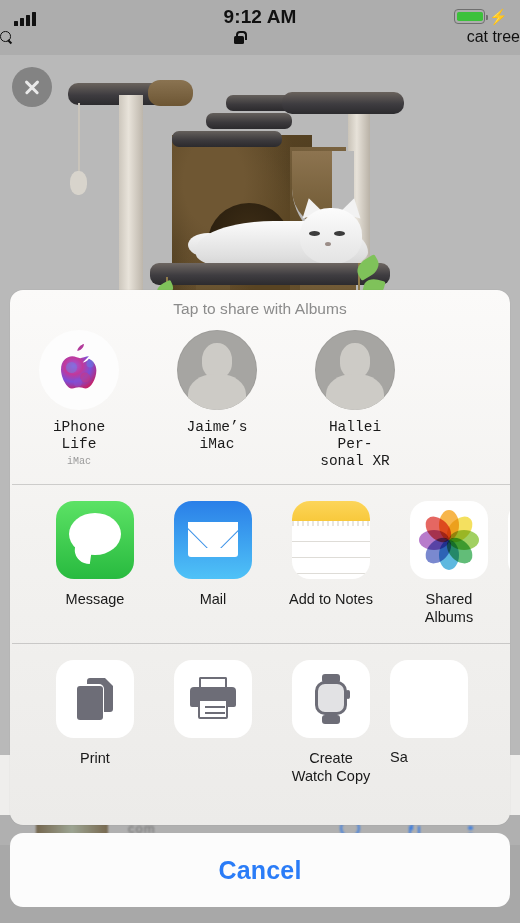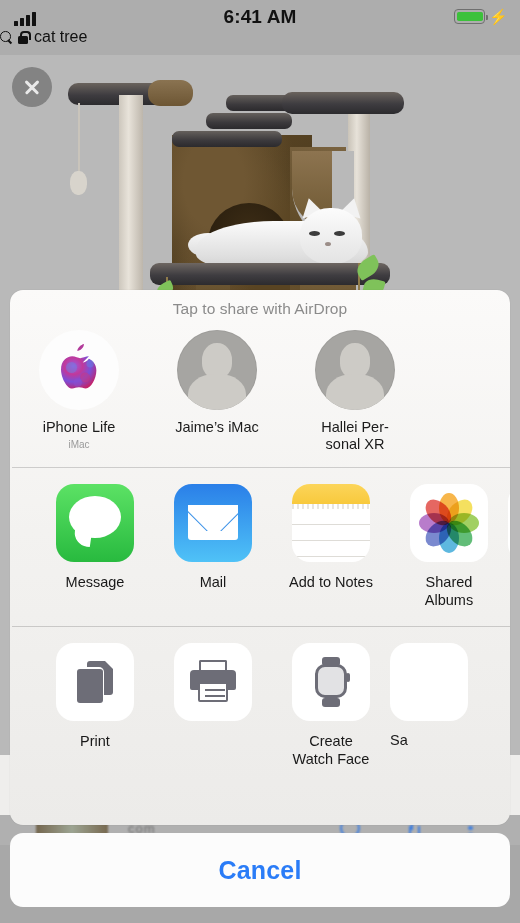--- a/index.html
+++ b/index.html
@@ -31,21 +31,21 @@
   .batt-body {
     position:relative; width:31px; height:15px; border:1.6px solid #6f6f6f;
     border-radius:4px; padding:1.6px; background:transparent;
   }
   .batt-fill { width:100%; height:100%; background:#3cc13b; border-radius:1.8px; }
   .batt-cap { position:absolute; right:-3.6px; top:4.6px; width:2px; height:5px; background:#6f6f6f; border-radius:0 1px 1px 0; }
   .bolt { font-size:15px; color:#111; line-height:1; }
 
   .sb-url {
     position:absolute; top:28px; left:0; width:520px;
-    display:flex; align-items:center; justify-content:flex-start; gap:6px;
+    display:flex; align-items:center; justify-content:space-between; gap:6px;
     font-size:16px; color:#111;
   }
   .ic-search { width:12px; height:12px; position:relative; display:inline-block; }
   .ic-search::before { content:""; position:absolute; left:0; top:0; width:8.5px; height:8.5px; border:1.6px solid #111; border-radius:50%; }
   .ic-search::after { content:""; position:absolute; left:7.5px; top:8px; width:5px; height:1.7px; background:#111; transform:rotate(45deg); transform-origin:left center; }
   .ic-lock { width:10px; height:13px; position:relative; display:inline-block; }
   .ic-lock::before { content:""; position:absolute; left:1.5px; top:0; width:7px; height:7px; border:2px solid #111; border-bottom:none; border-radius:4px 4px 0 0; }
   .ic-lock::after { content:""; position:absolute; left:0; bottom:0; width:10px; height:8px; background:#111; border-radius:1.5px; }
 
   
@@ -179,21 +179,21 @@
     border-radius:13px; z-index:8; overflow:hidden;
     box-shadow:0 0 1px rgba(0,0,0,.2);
   }
   .sheet-title {
     text-align:center; font-size:15.5px; color:#8b8b8b; padding-top:10px; letter-spacing:.05px;
   }
 
   .divider { height:1px; background:rgba(0,0,0,.16); margin-left:2px; }
 
   
-  .airdrop-row { display:flex; padding:12px 0 0 24px; gap:48px; }
+  .airdrop-row { display:flex; padding:12px 0 0 24px; gap:48px;font-family:Liberation Mono, monospace; }
   .ad-item { width:90px; text-align:center; }
   .ad-ava { width:80px; height:80px; border-radius:50%; margin:0 auto 9px; position:relative; overflow:hidden; }
   .ad-ava.person {
     background:#a6a5a2;
     box-shadow:inset 0 0 0 1px rgba(0,0,0,.05);
   }
   .ad-ava.person::before {
     content:""; position:absolute; left:50%; top:13px; width:30px; height:35px;
     transform:translateX(-50%); background:#cdcbc6; border-radius:48% 48% 42% 42%;
   }
@@ -280,21 +280,21 @@
 
 <div id="screen">
 
   <div id="statusbar">
     <div class="sb-signal">
       <i></i>
         <i></i>
         <i></i>
         <i></i>
     </div>
-    <div class="sb-time">6:41 AM</div>
+    <div class="sb-time">9:12 AM</div>
     <div class="sb-batt-wrap">
       <div class="batt-body">
         <div class="batt-fill"></div>
         <div class="batt-cap"></div>
       </div>
       <div class="bolt">⚡</div>
     </div>
     <div class="sb-url">
       <span class="ic-search"></span>
       <span class="ic-lock"></span>
@@ -359,21 +359,21 @@
         <i></i>
         <i></i>
         <i></i>
       </div>
   </div>
 
   <div id="closebtn"></div>
 
   <div id="sheet">
 
-    <div class="sheet-title">Tap to share with AirDrop</div>
+    <div class="sheet-title">Tap to share with Albums</div>
 
     <div class="airdrop-row">
 
       <div class="ad-item">
         <div class="ad-ava apple">
           <svg width="62" height="62" viewBox="0 0 100 100" aria-hidden="true">
             <defs>
               <radialGradient id="ag1" cx="35%" cy="30%" r="75%">
                 <stop offset="0%" stop-color="#9c5ae0"></stop>
                 <stop offset="35%" stop-color="#c0399b"></stop>
@@ -490,21 +490,21 @@
       <div class="cell">
         <div class="appicon whiteicon ic-watch">
           <div class="gly" style="width:46px;height:50px;">
             <div class="band" style="top:0;"></div>
             <div class="band" style="bottom:0;"></div>
             <div class="case"></div>
               <div class="crown"></div>
           </div>
         </div>
         <div class="cell-label" style="white-space:pre-line;">Create
-Watch Face</div>
+Watch Copy</div>
       </div>
 
       <div class="edge-cell">
         <div class="edge-icon"></div>
         <div class="edge-label">Sa</div>
       </div>
     </div>
   </div>
 
   <div id="cancel">Cancel</div>

